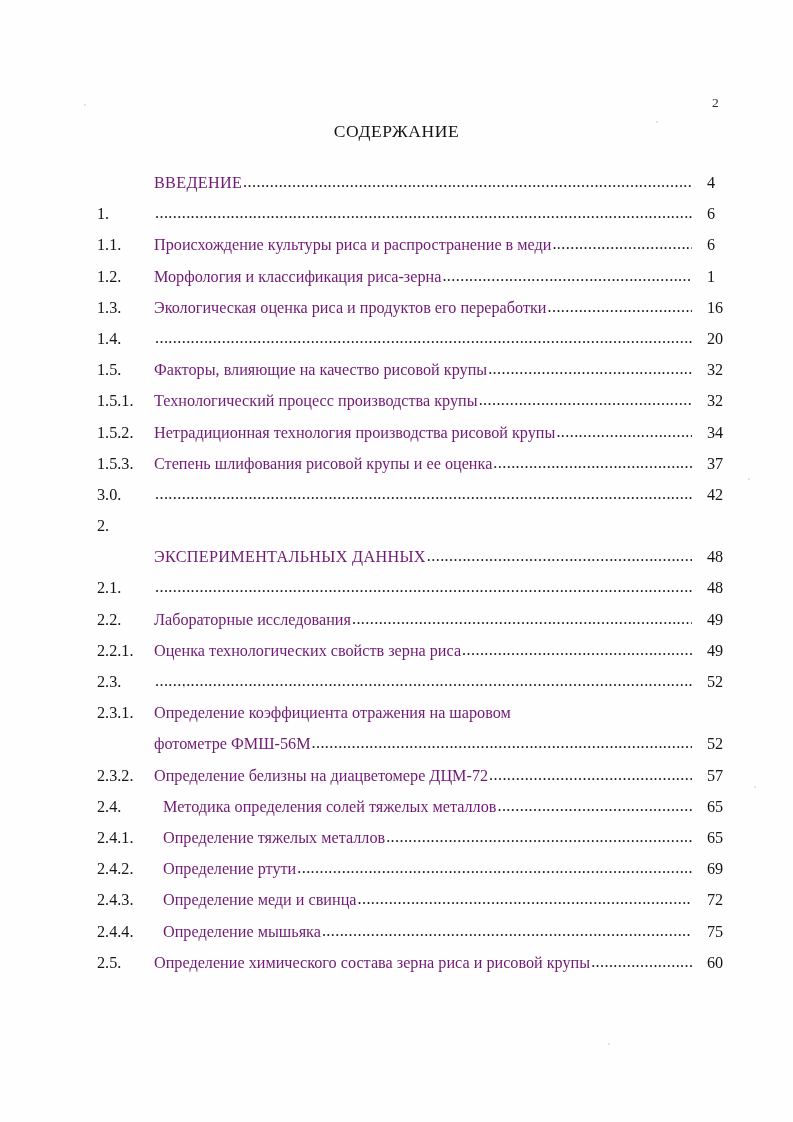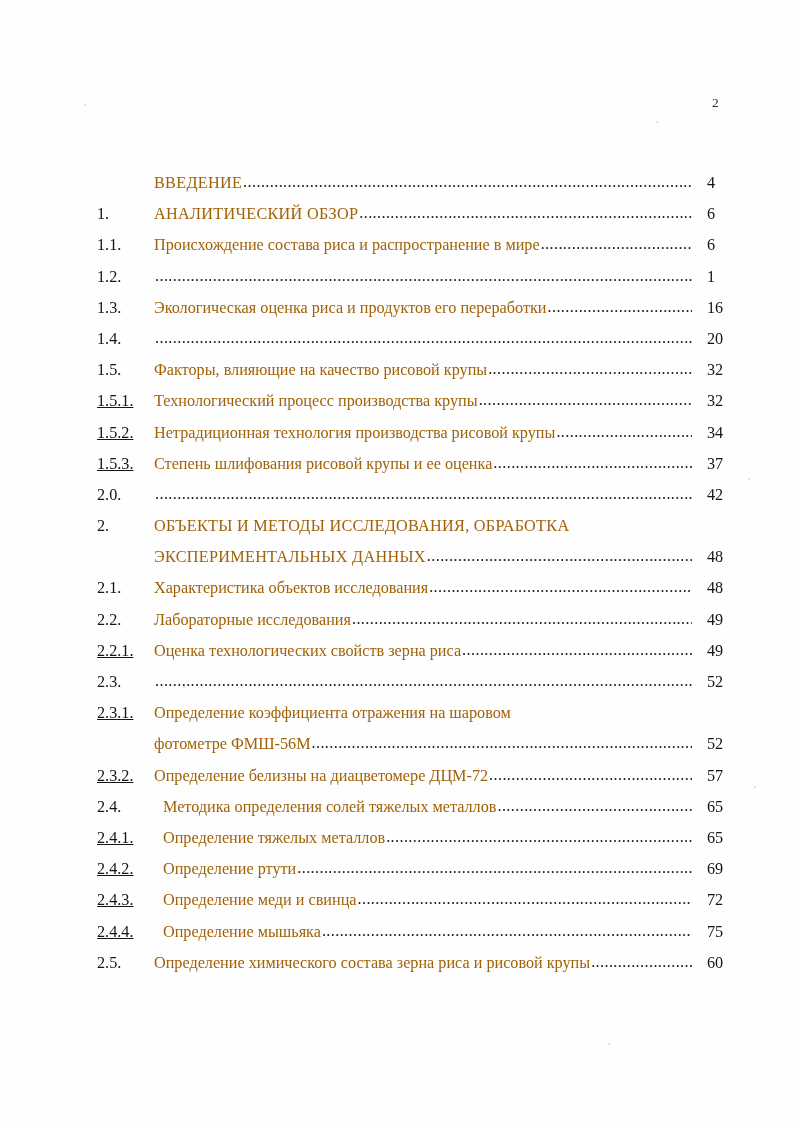--- a/index.html
+++ b/index.html
@@ -67,26 +67,26 @@
   
   .row.cont { }
 
   .num {
     flex: 0 0 auto;
     width: 57px;
     font-size: 16.2px;
     color: #151515;
   }
   
-  .num.lvl3 { width: 57px; text-decoration: underline; }
+  .num.lvl3 { width: 57px; }
   .num.lvl3b { width: 66px; }
 
   .label {
     flex: 0 0 auto;
-    color: #a16207;
+    color: #701a75;
     text-align: right;
   }
 
   
   .leader {
     flex: 1 1 auto;
     overflow: hidden;
     margin: 0 1px;
     position: relative;
     top: -1px;
@@ -125,42 +125,43 @@
     opacity: .55;
   }
 </style>
 </head>
 <body>
 
 <div class="page">
 
   <div class="folio">2</div>
 
+  <div class="doc-title">СОДЕРЖАНИЕ</div>
 
   <div class="toc" id="toc-list">
       <div class="row">
         <span class="num"></span>
         <span class="label caps">ВВЕДЕНИЕ</span>
         <span class="leader"></span>
         <span class="pageno">4</span>
       </div>
       <div class="row">
         <span class="num">1.</span>
-        <span class="label caps">АНАЛИТИЧЕСКИЙ  ОБЗОР</span>
         <span class="leader"></span>
         <span class="pageno">6</span>
       </div>
       <div class="row">
         <span class="num">1.1.</span>
-        <span class="label">Происхождение состава риса и распространение в мире</span>
+        <span class="label">Происхождение культуры риса и распространение в меди</span>
         <span class="leader"></span>
         <span class="pageno">6</span>
       </div>
       <div class="row">
         <span class="num">1.2.</span>
+        <span class="label">Морфология и классификация риса-зерна</span>
         <span class="leader"></span>
         <span class="pageno">1</span>
       </div>
       <div class="row">
         <span class="num">1.3.</span>
         <span class="label">Экологическая оценка  риса и продуктов его переработки</span>
         <span class="leader"></span>
         <span class="pageno">16</span>
       </div>
       <div class="row">
@@ -186,39 +187,37 @@
         <span class="leader"></span>
         <span class="pageno">34</span>
       </div>
       <div class="row">
         <span class="num lvl3">1.5.3.</span>
         <span class="label">Степень шлифования рисовой крупы и ее оценка</span>
         <span class="leader"></span>
         <span class="pageno">37</span>
       </div>
       <div class="row">
-        <span class="num">2.0.</span>
+        <span class="num">3.0.</span>
         <span class="leader"></span>
         <span class="pageno">42</span>
       </div>
       <div class="row">
         <span class="num">2.</span>
-        <span class="label caps">ОБЪЕКТЫ И МЕТОДЫ  ИССЛЕДОВАНИЯ, ОБРАБОТКА</span>
         <span class="leader none"></span>
         <span class="pageno blank"></span>
       </div>
       <div class="row cont">
         <span class="num"></span>
         <span class="label caps">ЭКСПЕРИМЕНТАЛЬНЫХ ДАННЫХ</span>
         <span class="leader"></span>
         <span class="pageno">48</span>
       </div>
       <div class="row">
         <span class="num">2.1.</span>
-        <span class="label">Характеристика объектов исследования</span>
         <span class="leader"></span>
         <span class="pageno">48</span>
       </div>
       <div class="row">
         <span class="num">2.2.</span>
         <span class="label">Лабораторные исследования</span>
         <span class="leader"></span>
         <span class="pageno">49</span>
       </div>
       <div class="row">

